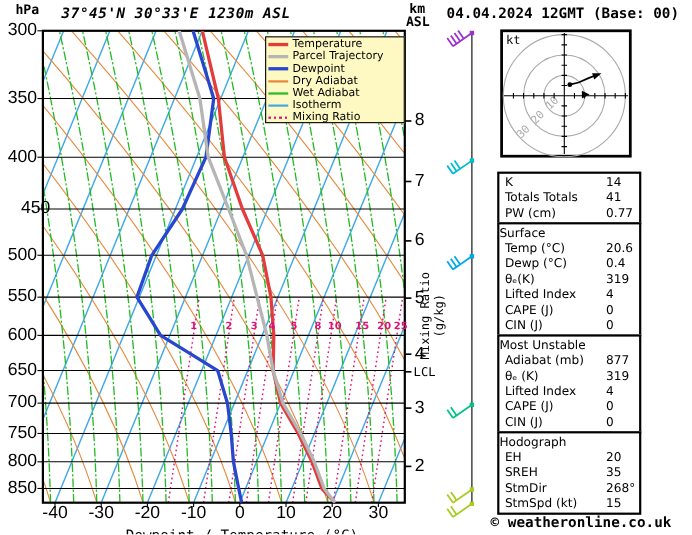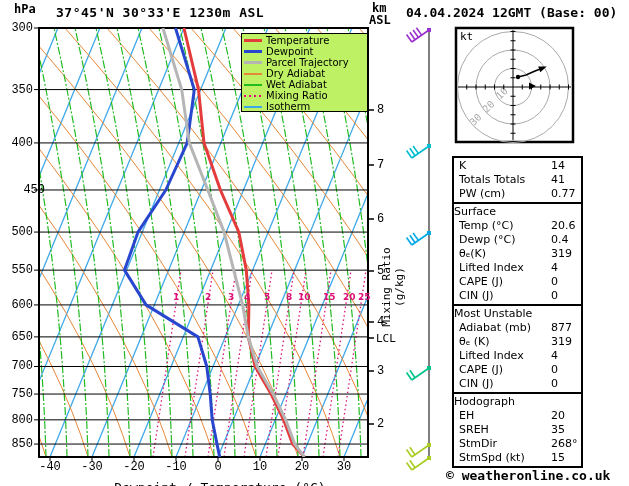--- a/index.html
+++ b/index.html
@@ -2,24 +2,24 @@
 <html><head>
 <meta charset="utf-8">
 <style>
   html,body{margin:0;padding:0;background:#fff;}
   .stage{position:relative;width:629px;height:486px;background:#ffffff;color:#000;
          font-family:"DejaVu Sans",sans-serif;overflow:hidden;}
   .abs{position:absolute;}
   .mono{font-family:"DejaVu Sans Mono",monospace;}
   .b{font-weight:bold;}
   #chart-svg{position:absolute;left:0;top:0;}
-  .ticklbl{position:absolute;font-family:Liberation Mono, monospace;font-size:12px;line-height:12px;}
+  .ticklbl{position:absolute;font-family:Liberation Sans, sans-serif;font-size:16px;line-height:12px;}
   .pr{width:26px;text-align:right;}
   .tc{width:34px;text-align:center;}
-  .legend{position:absolute;left:241px;top:33px;width:127px;height:79px;background:#bef264;
+  .legend{position:absolute;left:241px;top:33px;width:127px;height:79px;background:#fef9c3;
           border:1px solid #000;box-sizing:border-box;padding:1px 0 0 2px;}
   .legrow{height:11px;display:flex;align-items:center;}
   .legswatch{width:18px;margin-right:4px;flex:0 0 18px;}
   .leglbl{font-size:10px;line-height:10px;white-space:nowrap;}
   .tables{position:absolute;left:452px;top:156px;width:131px;}
   .tbox{border:2px solid #000;background:#fff;box-sizing:border-box;width:131px;
         position:relative;margin-top:-2px;padding:1px 0;}
   .tbox:first-child{margin-top:0;}
   .trow{position:relative;height:14px;line-height:14px;font-size:11px;white-space:nowrap;}
   .trow .lbl{position:absolute;left:5px;}
@@ -233,53 +233,53 @@
         <line x1="510.5" y1="133.25" x2="515.5" y2="133.25" stroke="#000" stroke-width="1"></line>
         <line x1="568.5" y1="84.5" x2="568.5" y2="89.5" stroke="#000" stroke-width="1"></line>
         <polyline points="518,77 526,75 535,71 543,68" fill="none" stroke="#000" stroke-width="1.6"></polyline>
         <circle cx="518" cy="77" r="2.2" fill="#000"></circle>
         <polygon points="546.7453167102761,66.59550623364643 540.308053614489,72.2134812990607 538.2013129649587,66.59550623364643" fill="#000"></polygon>
         <polygon points="529,82.5 536,86 529,89.5" fill="#000"></polygon>
       </g>
     </svg>
 
   <div class="abs mono b" style="left:14px;top:2px;font-size:12px;">hPa</div>
-  <div class="abs mono b" style="left:56px;top:5px;font-size:13px;letter-spacing:0.5px;">37°45'N 30°33'E 1230m ASL</div>
+  <div class="abs mono b" style="left:56px;top:5px;font-size:13px;letter-spacing:0.5px;font-style:italic;">37°45'N 30°33'E 1230m ASL</div>
   <div class="abs mono b" style="left:372px;top:1px;font-size:12px;">km</div>
   <div class="abs mono b" style="left:369px;top:13px;font-size:12px;">ASL</div>
   <div class="abs mono b" style="left:406px;top:5px;font-size:13px;">04.04.2024 12GMT (Base: 00)</div>
 
   <div class="legend" id="legend-box">
       <div class="legrow">
         <span class="legswatch" style="height: 3px; background: rgb(228, 60, 60);"></span>
         <span class="leglbl">Temperature</span>
       </div>
       <div class="legrow">
+        <span class="legswatch" style="height: 3px; background: rgb(181, 181, 181);"></span>
+        <span class="leglbl">Parcel Trajectory</span>
+      </div>
+      <div class="legrow">
         <span class="legswatch" style="height: 3px; background: rgb(41, 70, 207);"></span>
         <span class="leglbl">Dewpoint</span>
       </div>
       <div class="legrow">
-        <span class="legswatch" style="height: 3px; background: rgb(181, 181, 181);"></span>
-        <span class="leglbl">Parcel Trajectory</span>
-      </div>
-      <div class="legrow">
         <span class="legswatch" style="height: 2px; background: rgb(230, 136, 58);"></span>
         <span class="leglbl">Dry Adiabat</span>
       </div>
       <div class="legrow">
         <span class="legswatch" style="height: 2px; background: rgb(34, 187, 34);"></span>
         <span class="leglbl">Wet Adiabat</span>
       </div>
       <div class="legrow">
+        <span class="legswatch" style="height: 2px; background: rgb(63, 168, 232);"></span>
+        <span class="leglbl">Isotherm</span>
+      </div>
+      <div class="legrow">
         <span class="legswatch" style="height: 2px; background: repeating-linear-gradient(90deg, rgb(221, 17, 119) 0px, rgb(221, 17, 119) 2px, transparent 2px, transparent 5px);"></span>
         <span class="leglbl">Mixing Ratio</span>
-      </div>
-      <div class="legrow">
-        <span class="legswatch" style="height: 2px; background: rgb(63, 168, 232);"></span>
-        <span class="leglbl">Isotherm</span>
       </div>
     </div>
 
   <div class="abs mono" style="left:90px;top:480px;width:260px;text-align:center;font-size:13px;">Dewpoint / Temperature (°C)</div>
 
   <div class="abs mono vlabel" style="left:332px;top:274px;width:122px;font-size:11px;">Mixing Ratio (g/kg)</div>
 
   <div class="abs mono" style="left:376px;top:332px;font-size:11px;">LCL</div>
 
   <div class="abs mono" style="left:460px;top:30px;font-size:11px;">kt</div>

